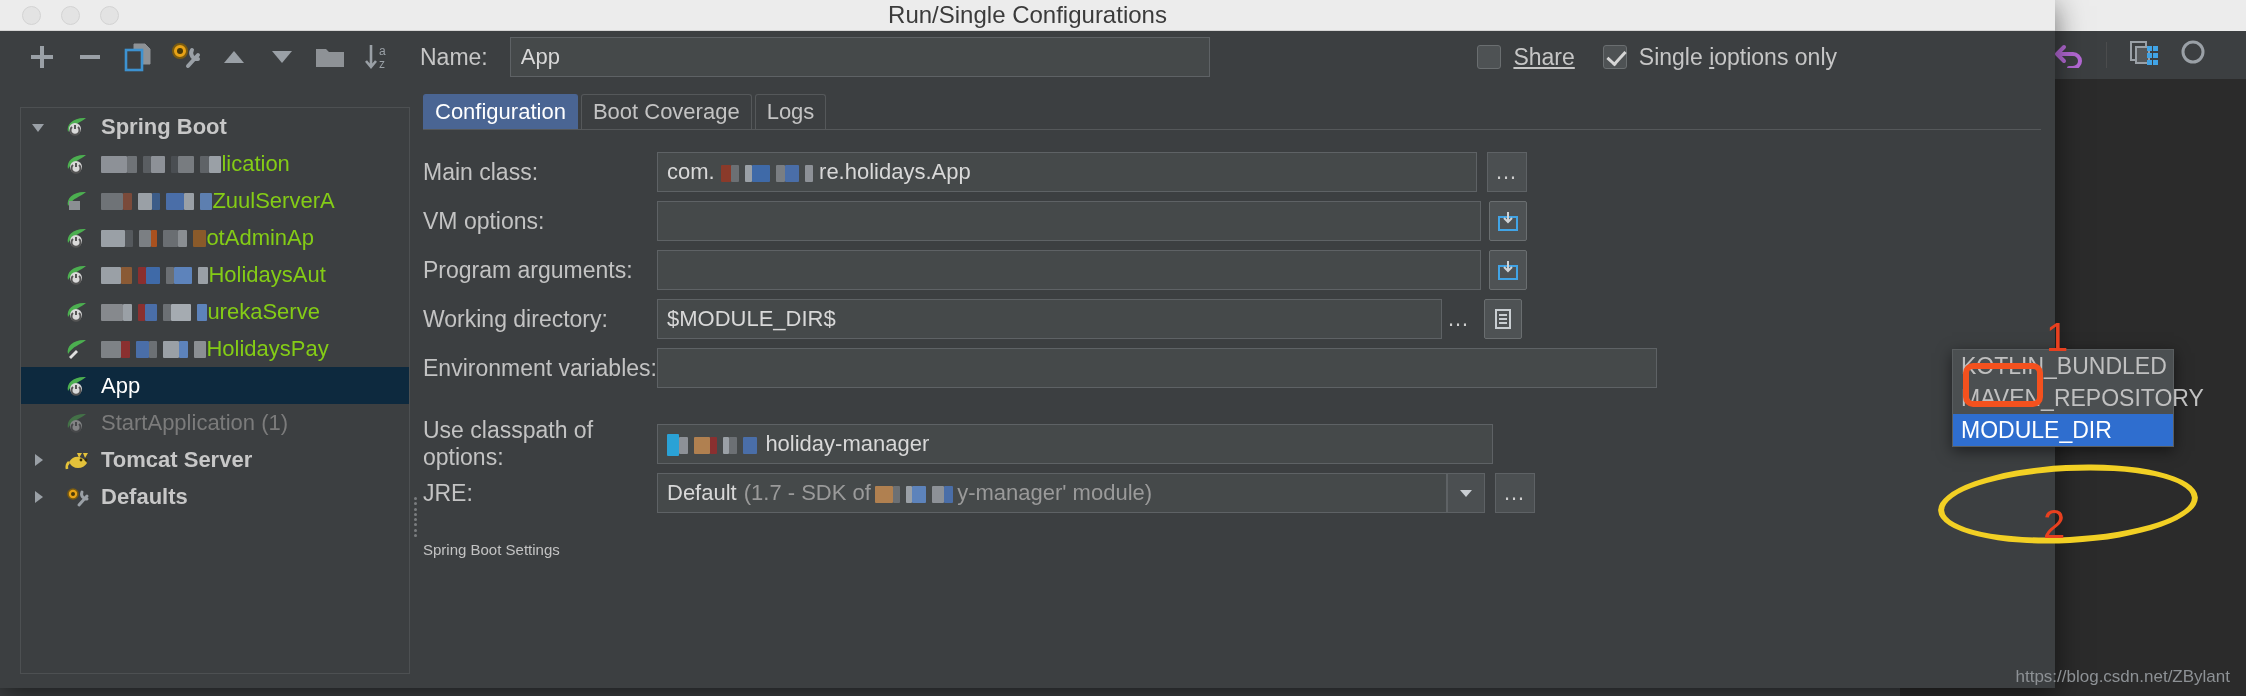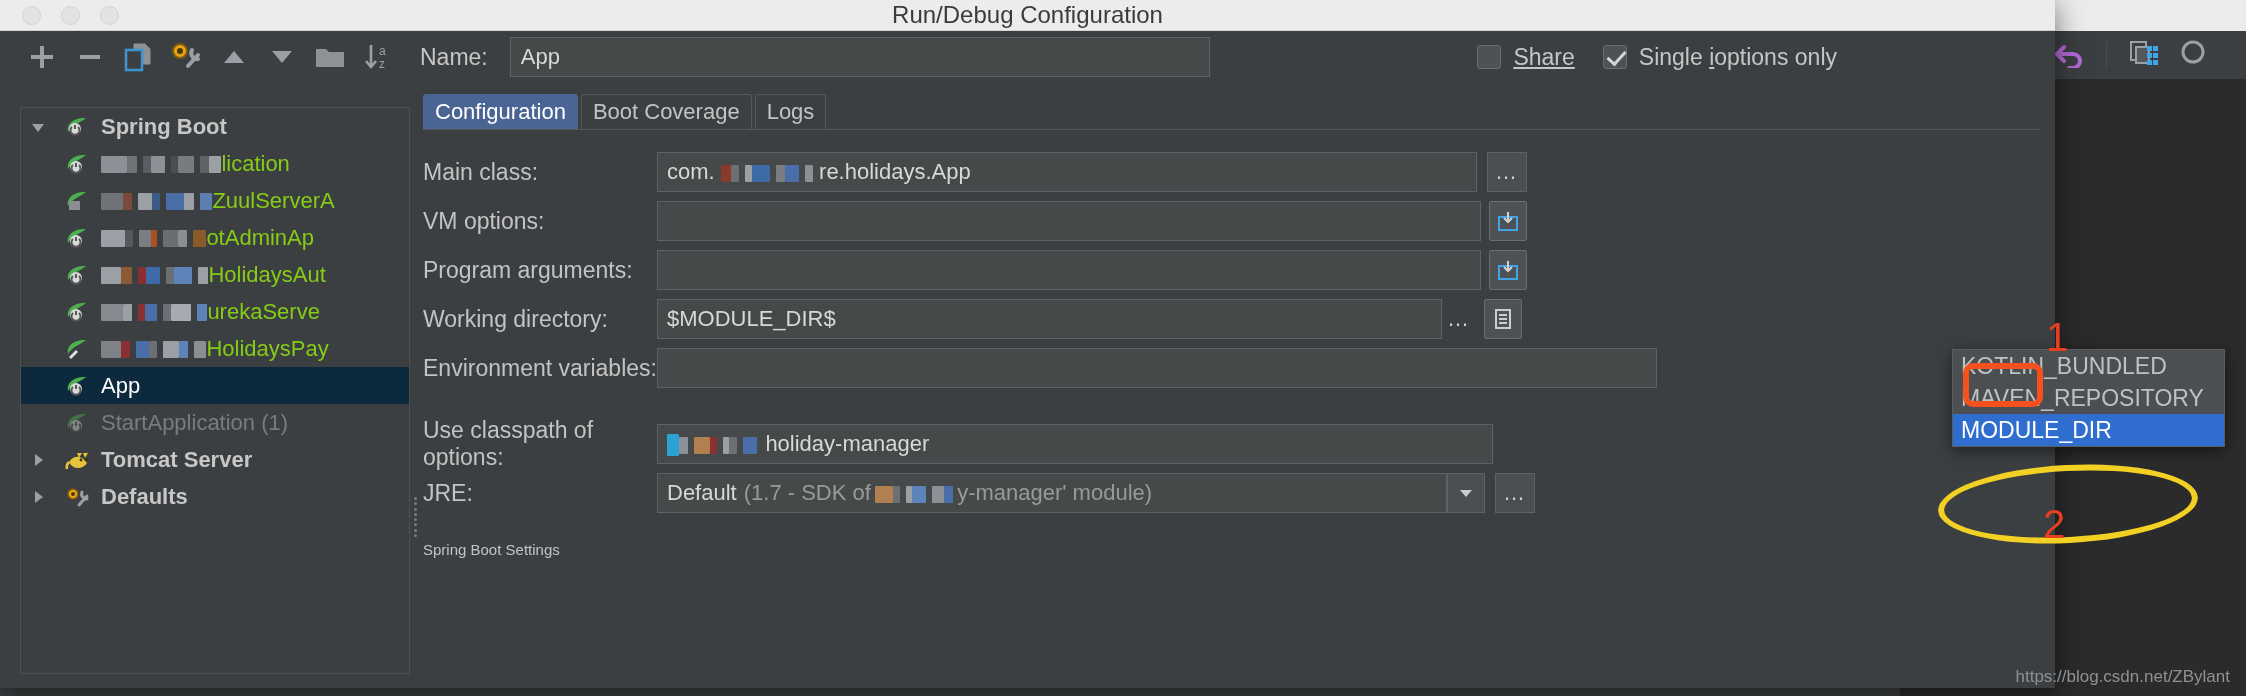--- a/index.html
+++ b/index.html
@@ -89,21 +89,21 @@
   .sq-btn { width:32px; height:32px; margin-left:8px; background:#4e5254; border:1px solid #6a6e70;
             display:flex; align-items:center; justify-content:center; color:#c9c9c9; font-size:19px; border-radius:2px; }
   .ell-btn { width:40px; height:40px; margin-left:10px; background:#4b4f51; border:1px solid #5e6265;
              display:flex; align-items:center; justify-content:center; color:#cfcfcf; font-size:22px; letter-spacing:2px; }
   .dots-plain { width:34px; text-align:center; color:#cfcfcf; font-size:22px; letter-spacing:2px; }
   .drop-btn { width:38px; height:40px; background:#4b4f51; border:1px solid #5e6265;
               display:flex; align-items:center; justify-content:center; }
   .sect-title { font-size:15px; color:#c3c3c3; margin-top:28px; }
 
   
-  .popup { position:absolute; left:1952px; top:349px; width:273px; background:#4b4f51;
+  .popup { position:absolute; left:1952px; top:349px; width:222px; background:#4b4f51;
            border:1px solid #5a5e60; box-shadow:0 4px 14px rgba(0,0,0,.5); z-index:40; }
   .popup-item { height:32px; display:flex; align-items:center; padding-left:8px;
                 font-size:23px; color:#c0c0c0; white-space:nowrap; }
   .popup-item.sel { background:#2f6ecf; color:#ffffff; }
 
   
   .ann-rect { position:absolute; left:1963px; top:363px; width:80px; height:44px;
               border:6px solid #f4511e; border-radius:10px; z-index:60; }
   .ann-ell  { position:absolute; left:1938px; top:465px; width:260px; height:78px;
               border:6px solid #f2d024; border-radius:50%; z-index:60; transform:rotate(-3deg); }
@@ -161,21 +161,21 @@
   </div>
 
   <div class="dialog">
 
     <div class="titlebar">
       <div class="traffic">
         <span class="light"></span>
         <span class="light"></span>
         <span class="light"></span>
       </div>
-      <div class="title-text">Run/Debug Configuration</div>
+      <div class="title-text">Run/Single Configurations</div>
     </div>
 
     <div class="left-pane">
       <div class="left-toolbar">
 
         <div class="tb-btn">
           <svg width="34" height="34" viewBox="0 0 34 34">
               <path d="M17 6 V28 M6 17 H28" stroke="#9aa0a6" stroke-width="4" stroke-linecap="butt"></path>
             </svg>
         </div>

